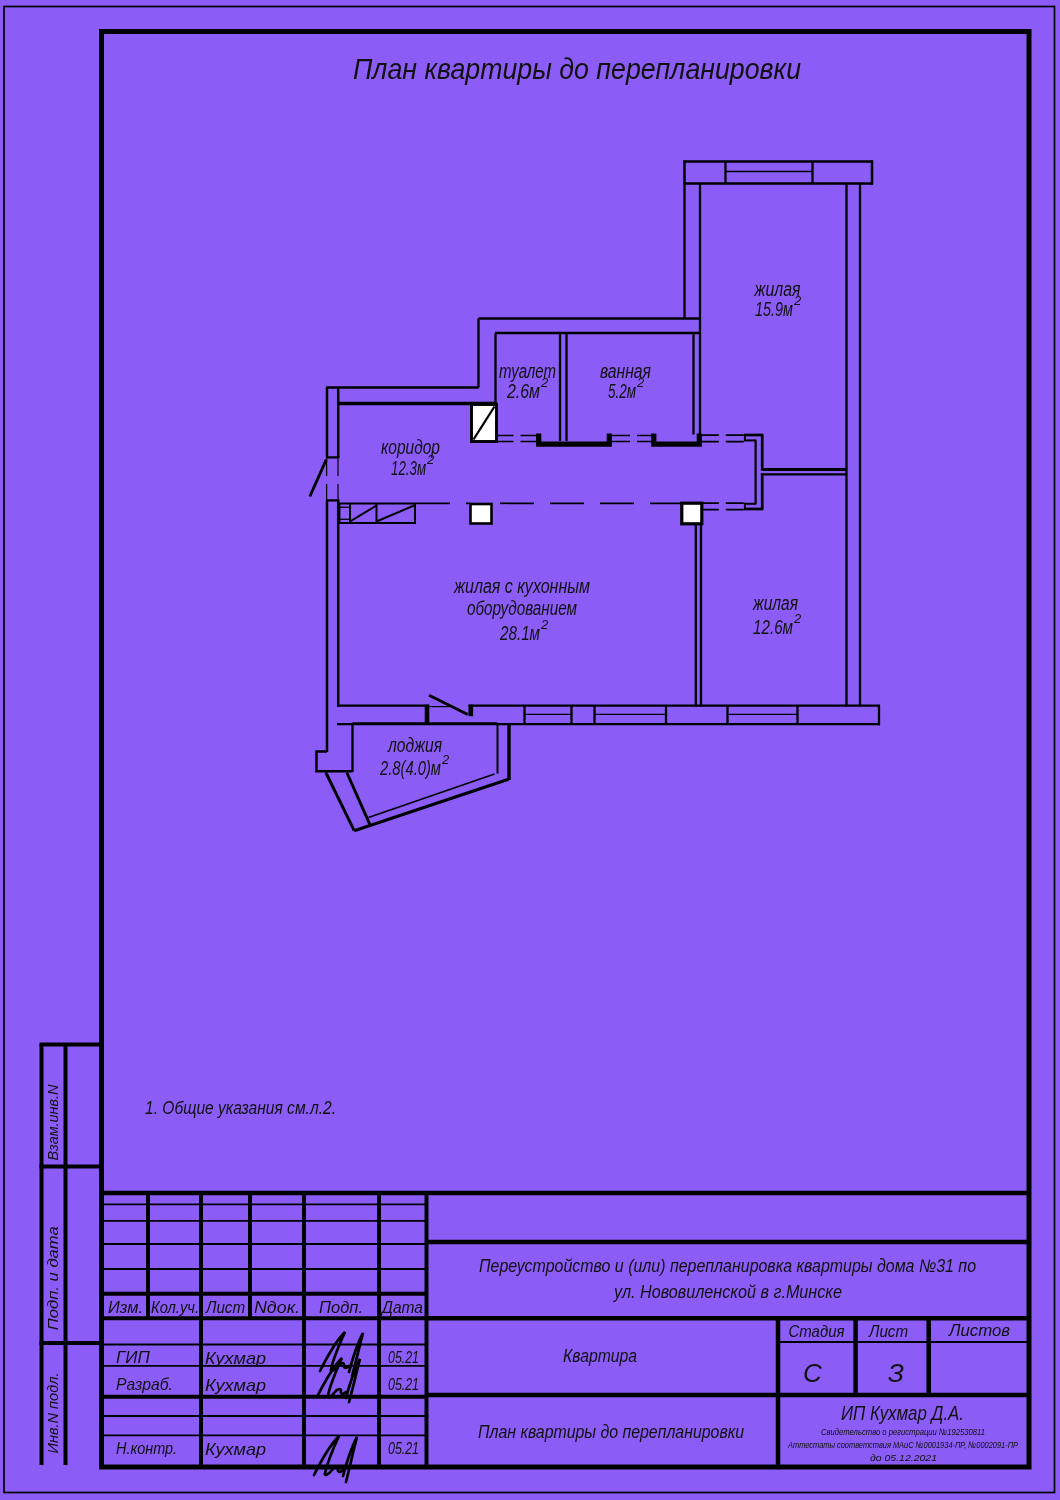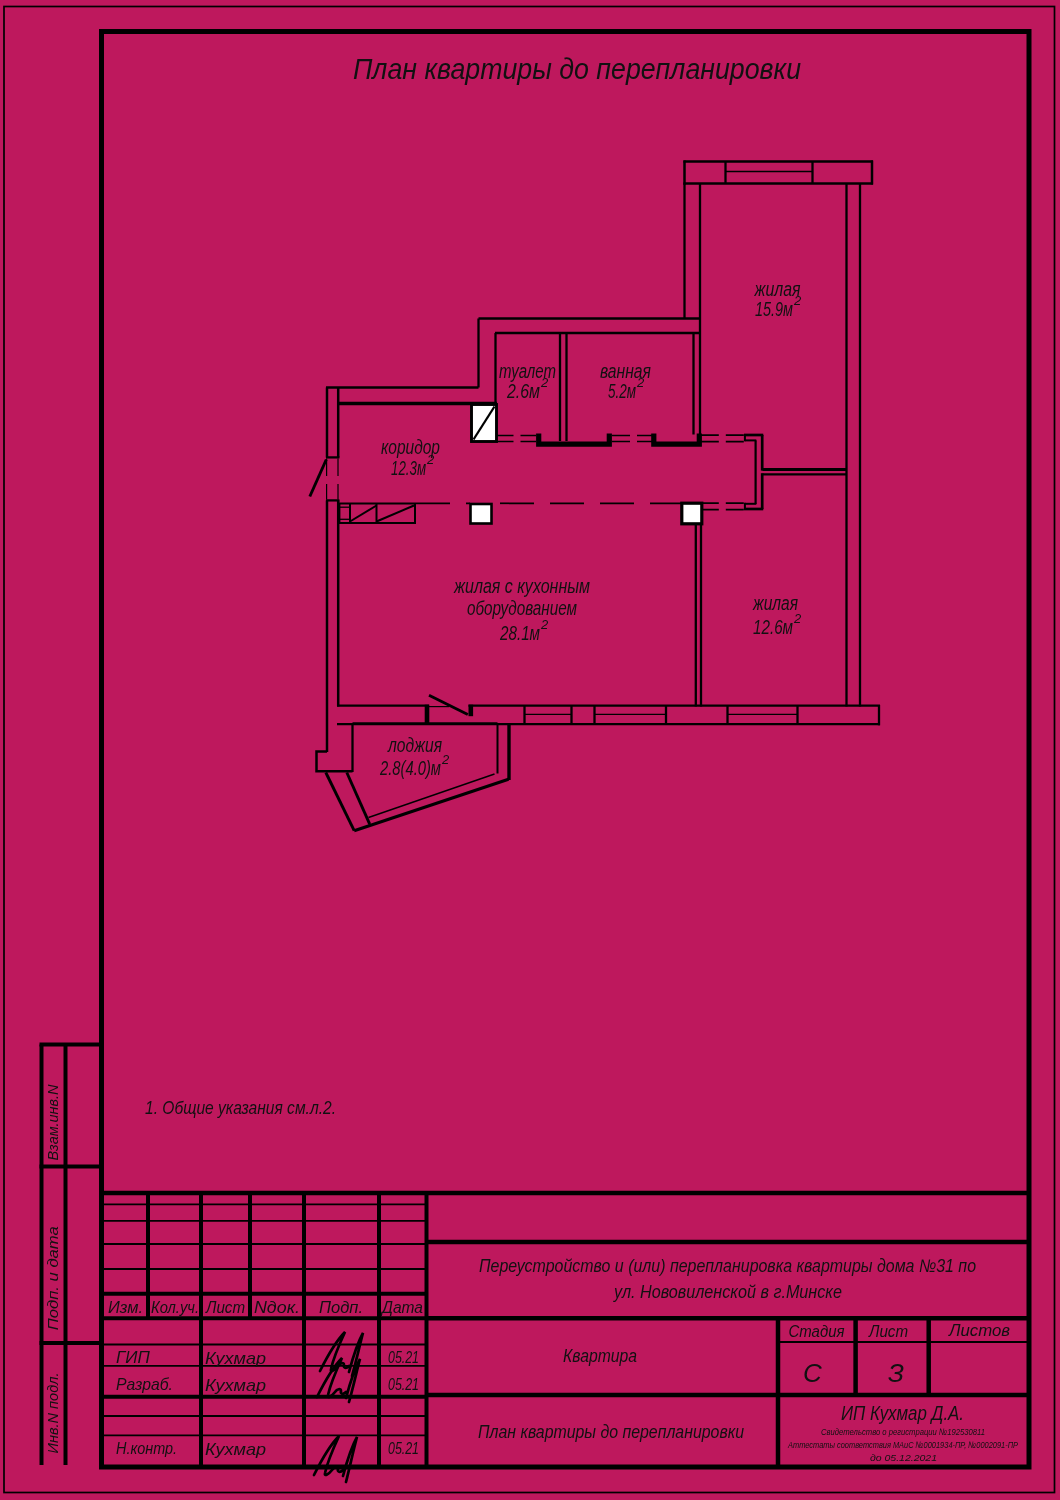--- a/index.html
+++ b/index.html
@@ -1,16 +1,16 @@
 <!DOCTYPE html>
 <html><head>
 <meta charset="utf-8">
 <style>
 html,body{margin:0;padding:0;background:#ffffff;}
-#page{position:relative;transform:translateZ(0);will-change:transform;width:1060px;height:1500px;background:#be185d;overflow:hidden;}
+#page{position:relative;transform:translateZ(0);will-change:transform;width:1060px;height:1500px;background:#8b5cf6;overflow:hidden;}
 svg text{font-family:"Liberation Sans",sans-serif;font-style:italic;fill:#111;}
 </style>
 </head>
 <body>
 
 <div id="page">
 <svg width="1060" height="1500" viewBox="0 0 1060 1500" xmlns="http://www.w3.org/2000/svg">
 <g stroke="#000" fill="none">
 
 <rect x="4" y="6.5" width="1050.5" height="1486" stroke-width="1.7"></rect>

